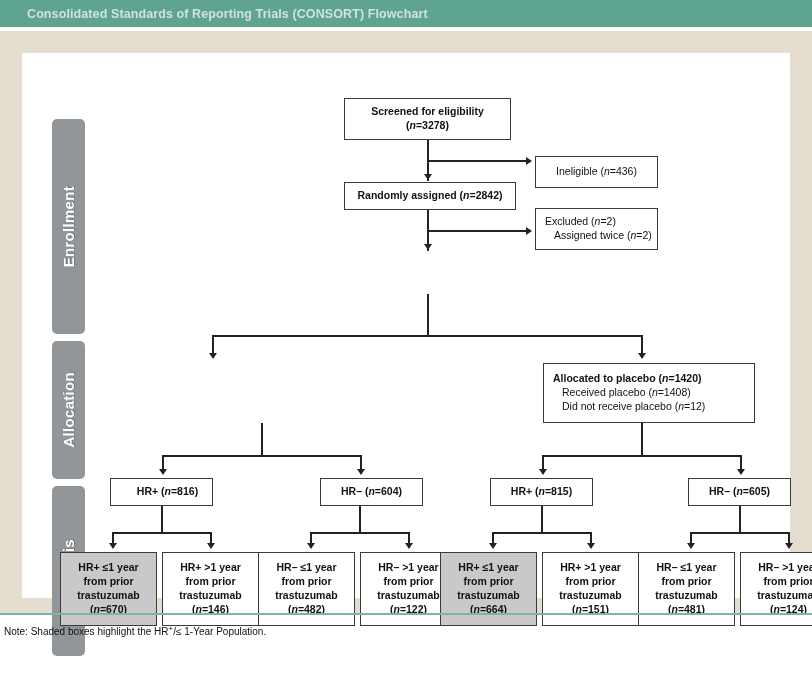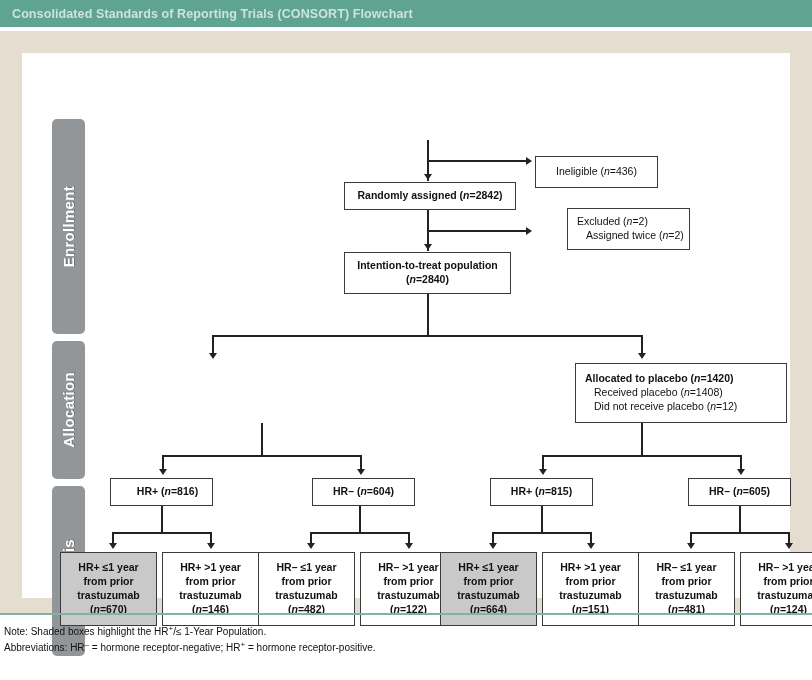--- a/index.html
+++ b/index.html
@@ -33,21 +33,21 @@
     padding: 0 9px 0 9px;
     letter-spacing: 0.1px;
     white-space: nowrap;
   }
   #header-title {
     color: #cfe3de;
     font-size: 12.5px;
     font-weight: bold;
     display: flex;
     align-items: center;
-    padding-left: 12px;
+    padding-left: 27px;
     white-space: nowrap;
     letter-spacing: 0.1px;
   }
 
   
   #figure-panel {
     position: absolute;
     left: 0; top: 31px;
     width: 812px; height: 582px;
     background: #e4ddd0;
@@ -97,21 +97,21 @@
     background: #ffffff;
     font-size: 10.5px;
     color: #111111;
     display: flex;
     flex-direction: column;
     justify-content: center;
     line-height: 1.32;
   }
   .box.shaded { background: #c9c9c9; }
   .box.center { text-align: center; align-items: center; }
-  .box.left   { text-align: left; align-items: flex-start; padding-left: 9px; margin-left: 32px; }
+  .box.left   { text-align: left; align-items: flex-start; padding-left: 9px; }
   .box .b { font-weight: bold; }
   .indent1 { padding-left: 9px; }
 
   
   .vline {
     position: absolute;
     width: 1.6px;
     background: #222222;
   }
   .hline {
@@ -158,20 +158,24 @@
     <div class="stage" id="stage-enrollment">
       <span>Enrollment</span>
     </div>
     <div class="stage" id="stage-allocation">
       <span>Allocation</span>
     </div>
     <div class="stage" id="stage-analysis">
       <span>Analysis</span>
     </div>
 
+    <div class="box center" id="box-screened" style="left:322px; top:45px; width:167px; height:42px;">
+      <div class="b">Screened for eligibility</div>
+      <div class="b">(<i>n</i>=3278)</div>
+    </div>
 
     <div class="vline" style="left:405px; top:87px; height:41px;"></div>
 
     <div class="hline" style="left:405px; top:107px; width:100px;"></div>
     <div class="arrow-right" style="left:504px; top:103.5px;"></div>
     <div class="arrow-down" style="left:401.6px; top:121px;"></div>
 
     <div class="box center" id="box-ineligible" style="left:513px; top:91px; width:123px; height:32px;margin-top:12px;">
       <div>Ineligible (<i>n</i>=436)</div>
     </div>
@@ -183,24 +187,20 @@
     <div class="vline" style="left:405px; top:157px; height:41px;"></div>
     <div class="hline" style="left:405px; top:177px; width:100px;"></div>
     <div class="arrow-right" style="left:504px; top:173.5px;"></div>
     <div class="arrow-down" style="left:401.6px; top:191px;"></div>
 
     <div class="box left" id="box-excluded" style="left:513px; top:155px; width:123px; height:42px;">
       <div>Excluded (<i>n</i>=2)</div>
       <div class="indent1">Assigned twice (<i>n</i>=2)</div>
     </div>
 
-    <div class="box center" id="box-itt" style="left:322px; top:199px; width:167px; height:42px;">
-      <div class="b">Intention-to-treat population</div>
-      <div class="b">(<i>n</i>=2840)</div>
-    </div>
 
     <div class="vline" style="left:405px; top:241px; height:42px;"></div>
     <div class="hline" style="left:190px; top:282px; width:430px;"></div>
     <div class="vline" style="left:190px; top:282px; height:22px;"></div>
     <div class="vline" style="left:619px; top:282px; height:22px;"></div>
     <div class="arrow-down" style="left:186.6px; top:300px;"></div>
     <div class="arrow-down" style="left:615.6px; top:300px;"></div>
 
 
     <div class="box left" id="box-alloc-placebo" style="left:521px; top:310px; width:212px; height:60px;">
@@ -219,21 +219,21 @@
     <div class="vline" style="left:619px; top:370px; height:33px;"></div>
     <div class="hline" style="left:520px; top:402px; width:199px;"></div>
     <div class="vline" style="left:520px; top:402px; height:18px;"></div>
     <div class="vline" style="left:718px; top:402px; height:18px;"></div>
     <div class="arrow-down" style="left:516.6px; top:416px;"></div>
     <div class="arrow-down" style="left:714.6px; top:416px;"></div>
 
     <div class="box center" style="left:88px; top:425px; width:103px; height:28px;padding-left:12px;">
       <div class="b">HR+ (<i>n</i>=816)</div>
     </div>
-    <div class="box center" style="left:290px; top:425px; width:103px; height:28px;text-align:right;">
+    <div class="box center" style="left:298px; top:425px; width:103px; height:28px;text-align:right;">
       <div class="b">HR– (<i>n</i>=604)</div>
     </div>
     <div class="box center" style="left:468px; top:425px; width:103px; height:28px;">
       <div class="b">HR+ (<i>n</i>=815)</div>
     </div>
     <div class="box center" style="left:666px; top:425px; width:103px; height:28px;">
       <div class="b">HR– (<i>n</i>=605)</div>
     </div>
 
     <div class="vline" style="left:139px; top:453px; height:27px;"></div>
@@ -322,16 +322,13 @@
 
   </div>
 </div>
 
 <div id="figure-panel-rule"></div>
 
 <div id="footnotes">
   <div>
     <span>Note: Shaded boxes highlight the HR</span><sup>+</sup><span>/≤ 1-Year Population.</span>
   </div>
-  <div>
-    <span>Abbreviations: HR</span><sup>–</sup><span>  =  hormone receptor-negative; HR</span><sup>+</sup><span>  =  hormone receptor-positive.</span>
-  </div>
 </div>
 
 </body></html>

